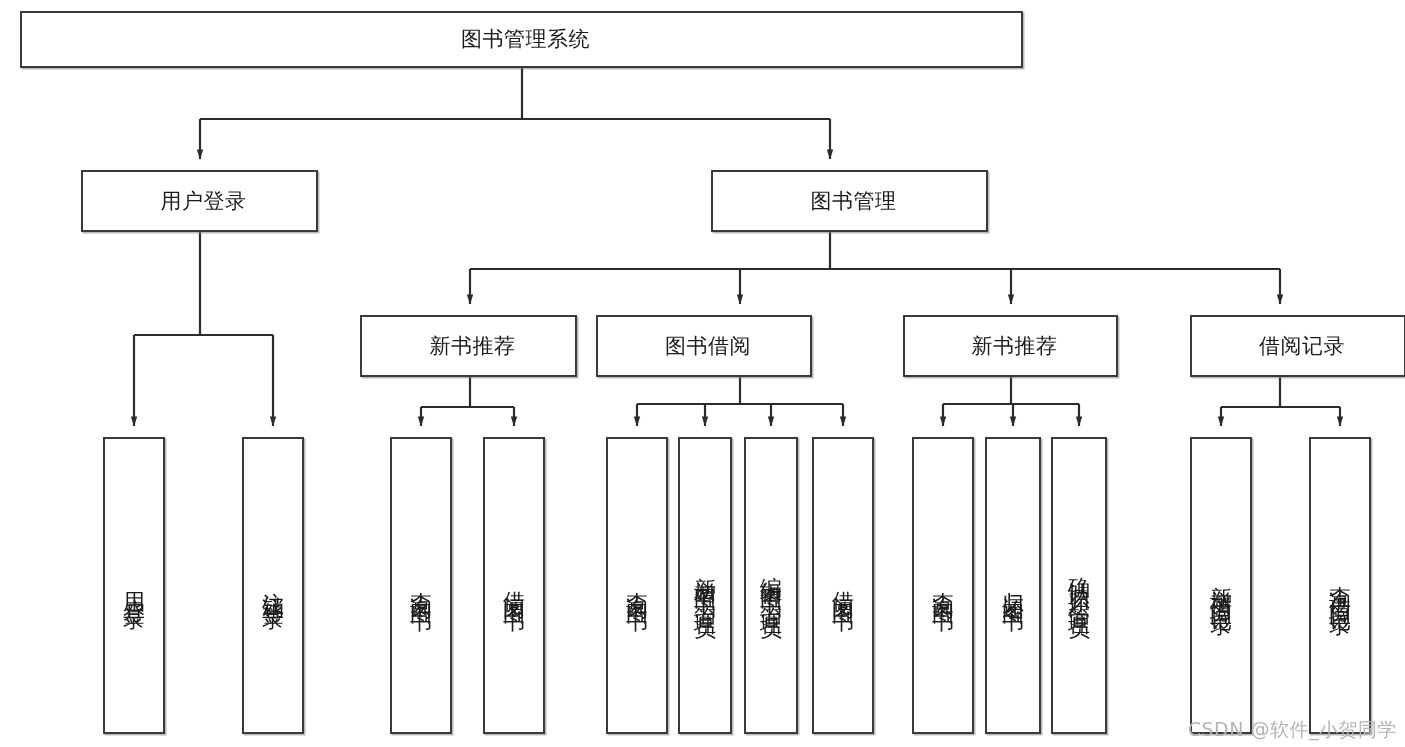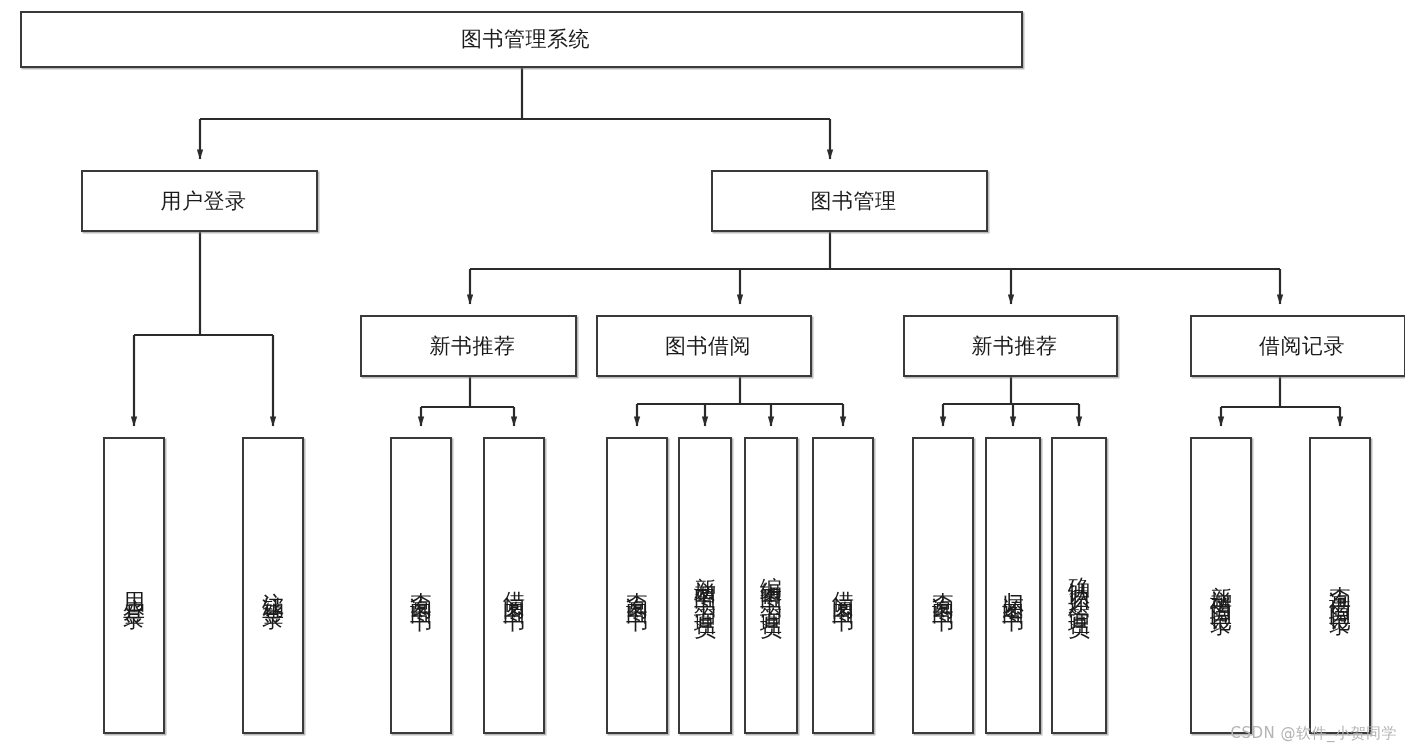--- a/index.html
+++ b/index.html
@@ -54,21 +54,21 @@
     letter-spacing: 6px;
     font-size: 22px;
     line-height: 1;
     text-align: center;
   }
   #watermark {
     position: absolute;
     right: 8px;
     bottom: 4px;
     color: #b4b4b4;
-    font-size: 15px;
+    font-size: 19px;
     letter-spacing: 0.5px;
     white-space: nowrap;
     user-select: none;
   }
 </style>
 </head>
 <body>
 
 <div id="canvas">
 

